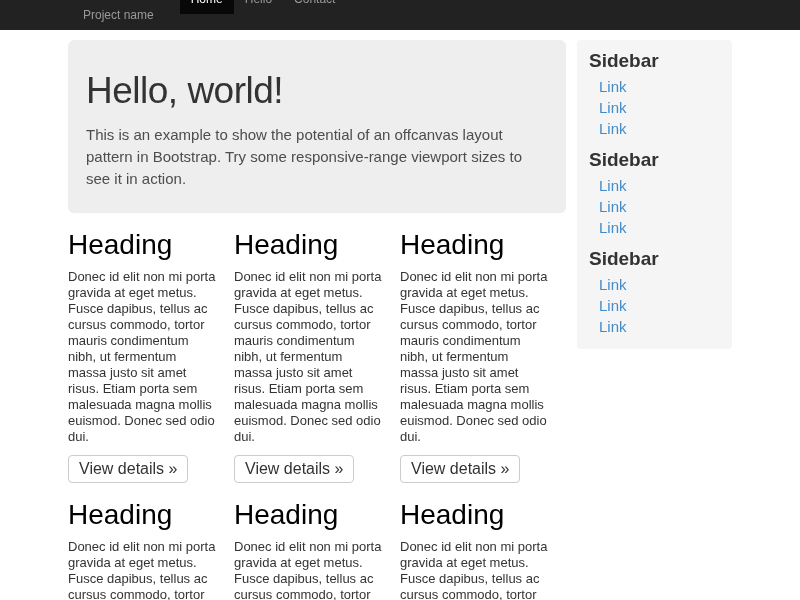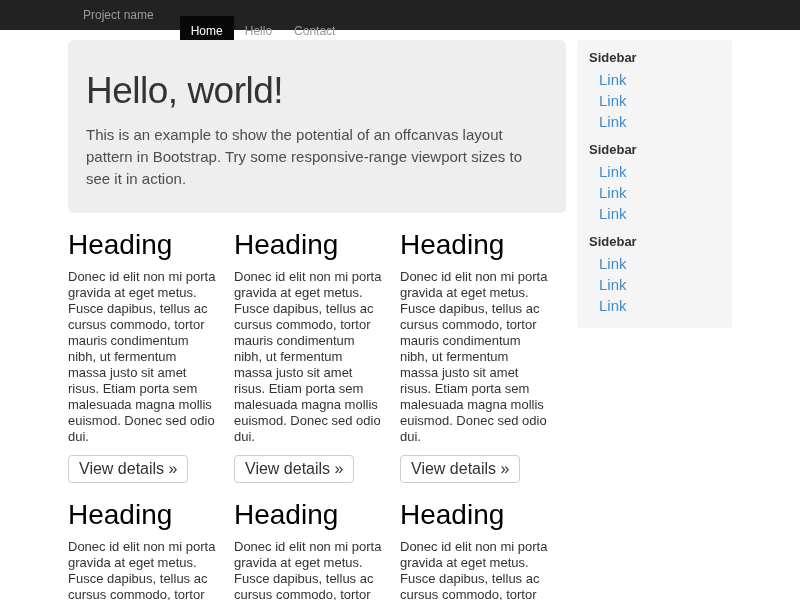--- a/index.html
+++ b/index.html
@@ -5,21 +5,21 @@
   * { box-sizing: border-box; }
   html, body { margin: 0; padding: 0; }
   body {
     width: 800px; height: 600px; overflow: hidden;
     background: #ffffff; color: #333;
     font-family: "Liberation Sans", sans-serif;
   }
 
   
   .navbar { background: #222222; height: 30px; width: 100%; }
-  .navbar-inner { width: 664px; margin: 0 auto; display: flex; height: 30px; align-items: flex-start; }
+  .navbar-inner { width: 664px; margin: 0 auto; display: flex; height: 30px; align-items: flex-end; }
   .brand {
     color: #999; font-size: 12px; line-height: 30px;
     padding: 0 10px 0 15px; text-decoration: none; cursor: pointer; white-space: nowrap;
   }
   .nav { display: flex; list-style: none; margin: 16px; padding: 0; }
   .nav li {
     color: #999; font-size: 12px; line-height: 30px;
     padding: 0 11px; cursor: pointer; white-space: nowrap;
   }
   .nav li.active { background: #080808; color: #ffffff; }
@@ -53,21 +53,21 @@
   .card h2 { margin: 16px 0 8px 0; font-size: 28px; font-weight: normal; color: #000000; }
   .card p { margin: 0 0 10px 0; font-size: 13px; line-height: 1.23; color: #333; }
   .btn {
     display: inline-block; background: #ffffff; border: 1px solid #cccccc;
     border-radius: 4px; color: #333; font-size: 16px; padding: 4px 10px;
     font-family: "Liberation Sans", sans-serif; cursor: pointer;
   }
 
   
   .sidebar h4 {
-    margin: 10px 0 4px 0; font-size: 13px; font-weight: bold; color: #333;
+    margin: 10px 0 4px 0; font-size: 19px; font-weight: bold; color: #333;
   }
   .sidebar .group:first-child h4 { margin-top: 0; }
   .sidebar a {
     display: block; padding: 2px 0 2px 10px;
     font-size: 15px; color: #428bca; text-decoration: none; cursor: pointer;
   }
 </style>
 </head>
 <body>
 

